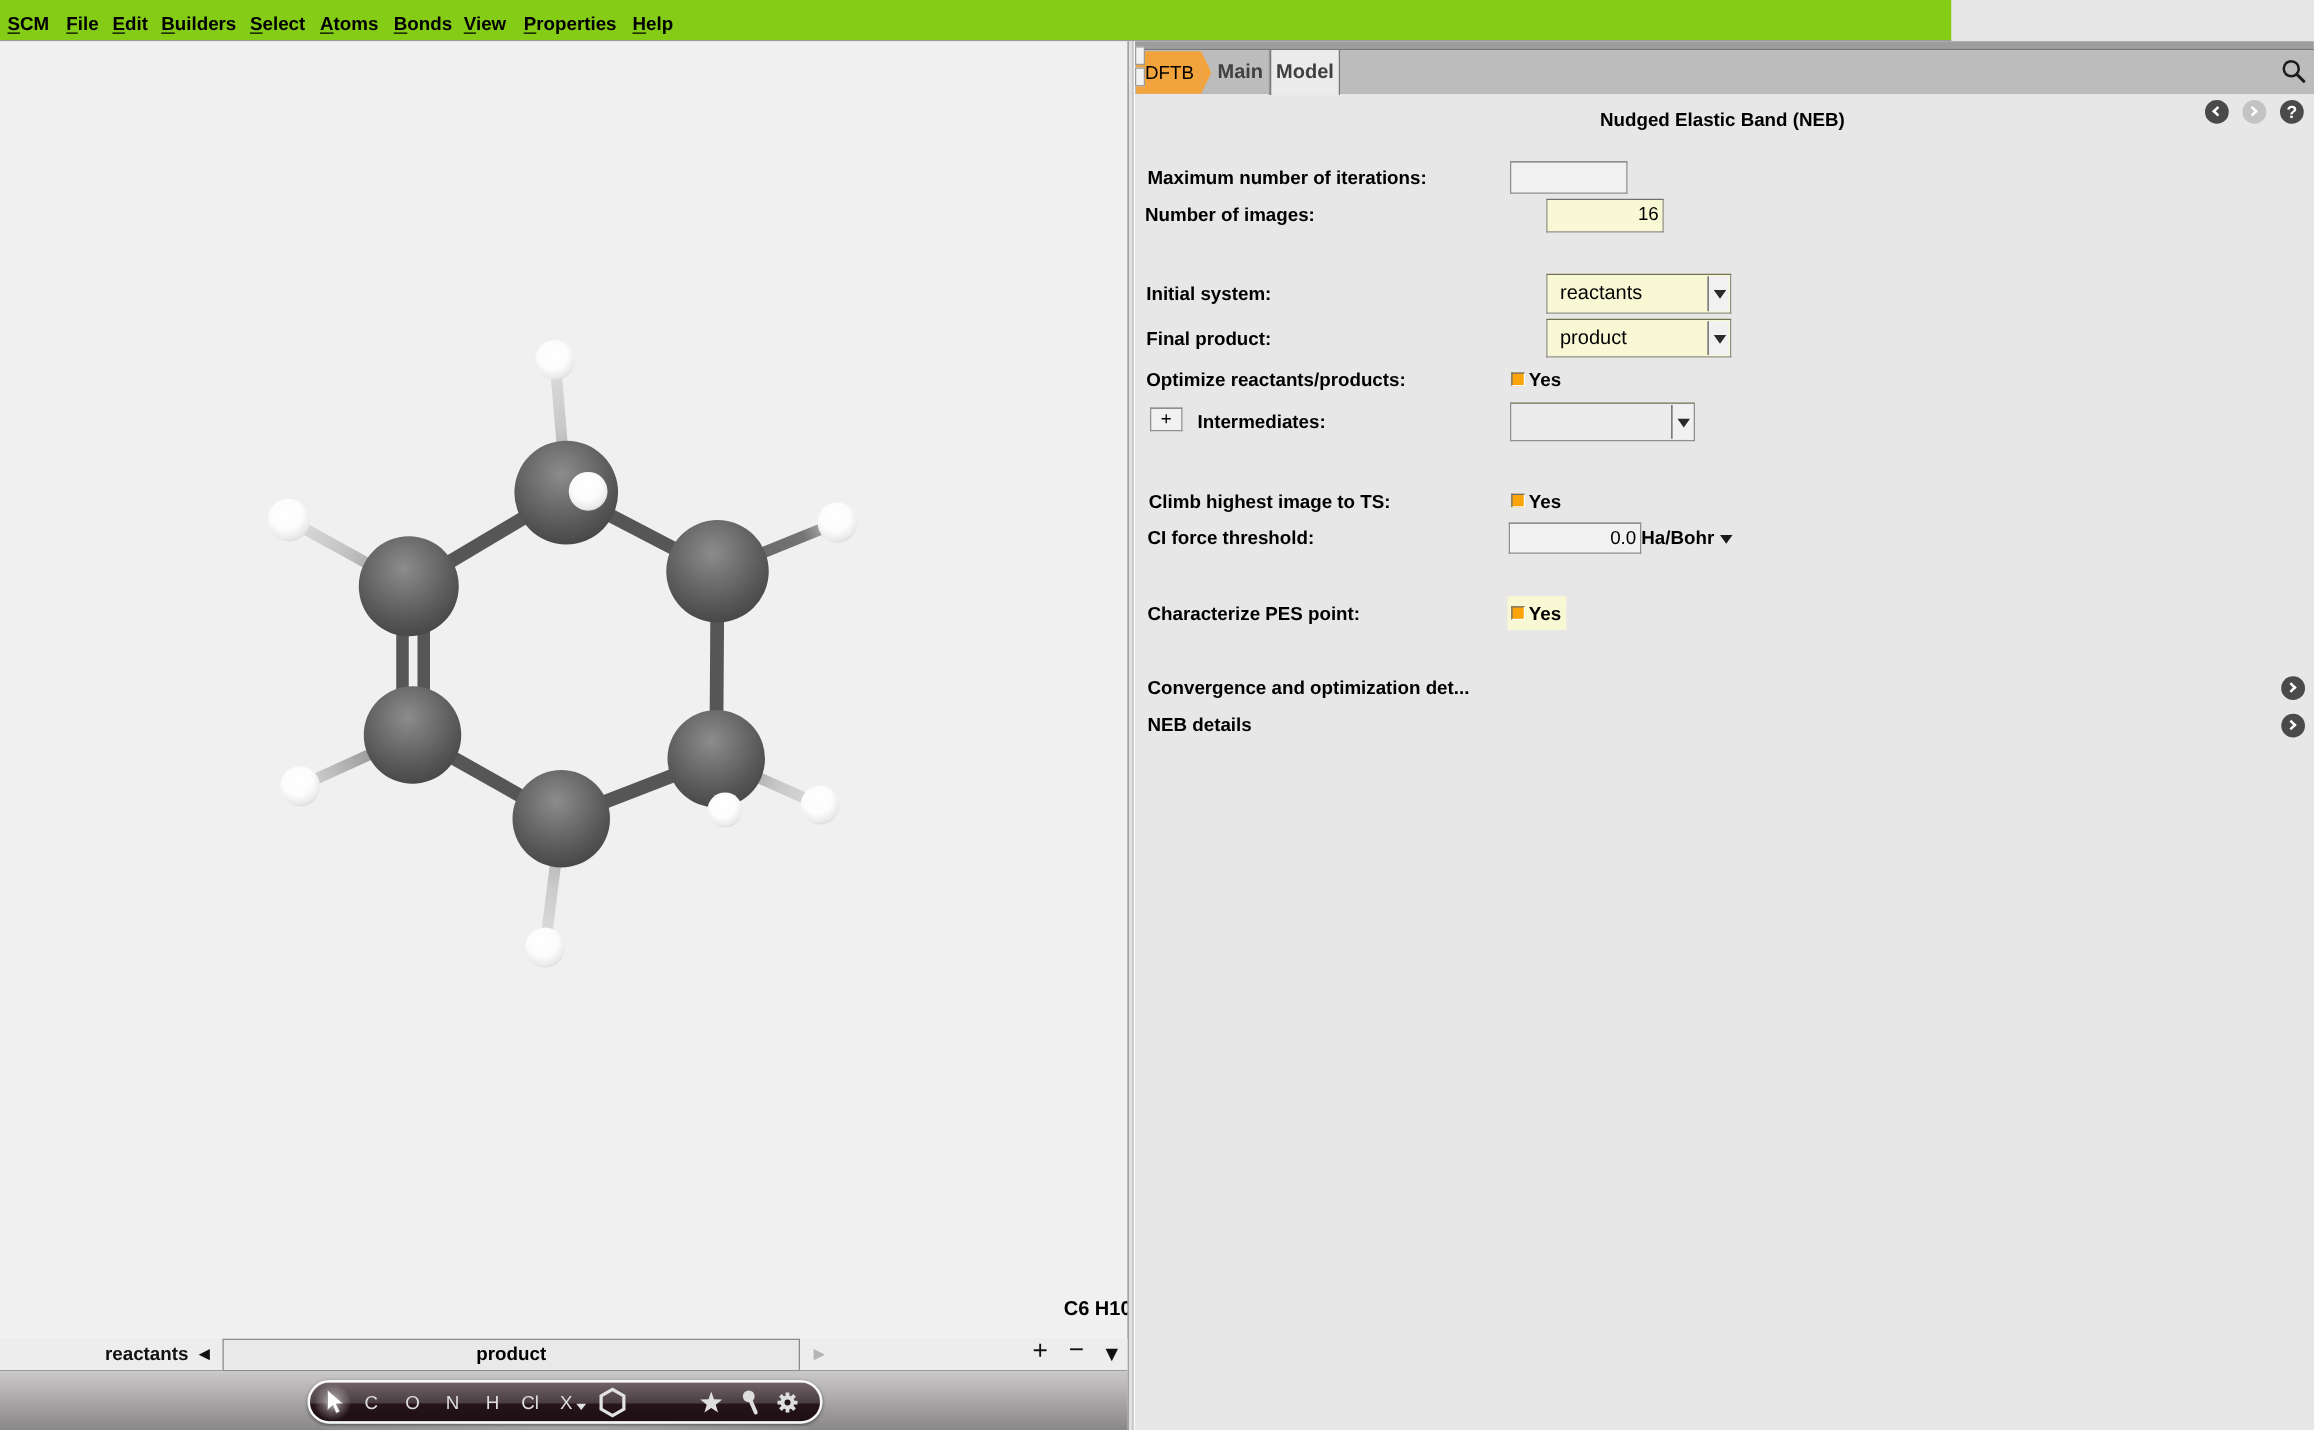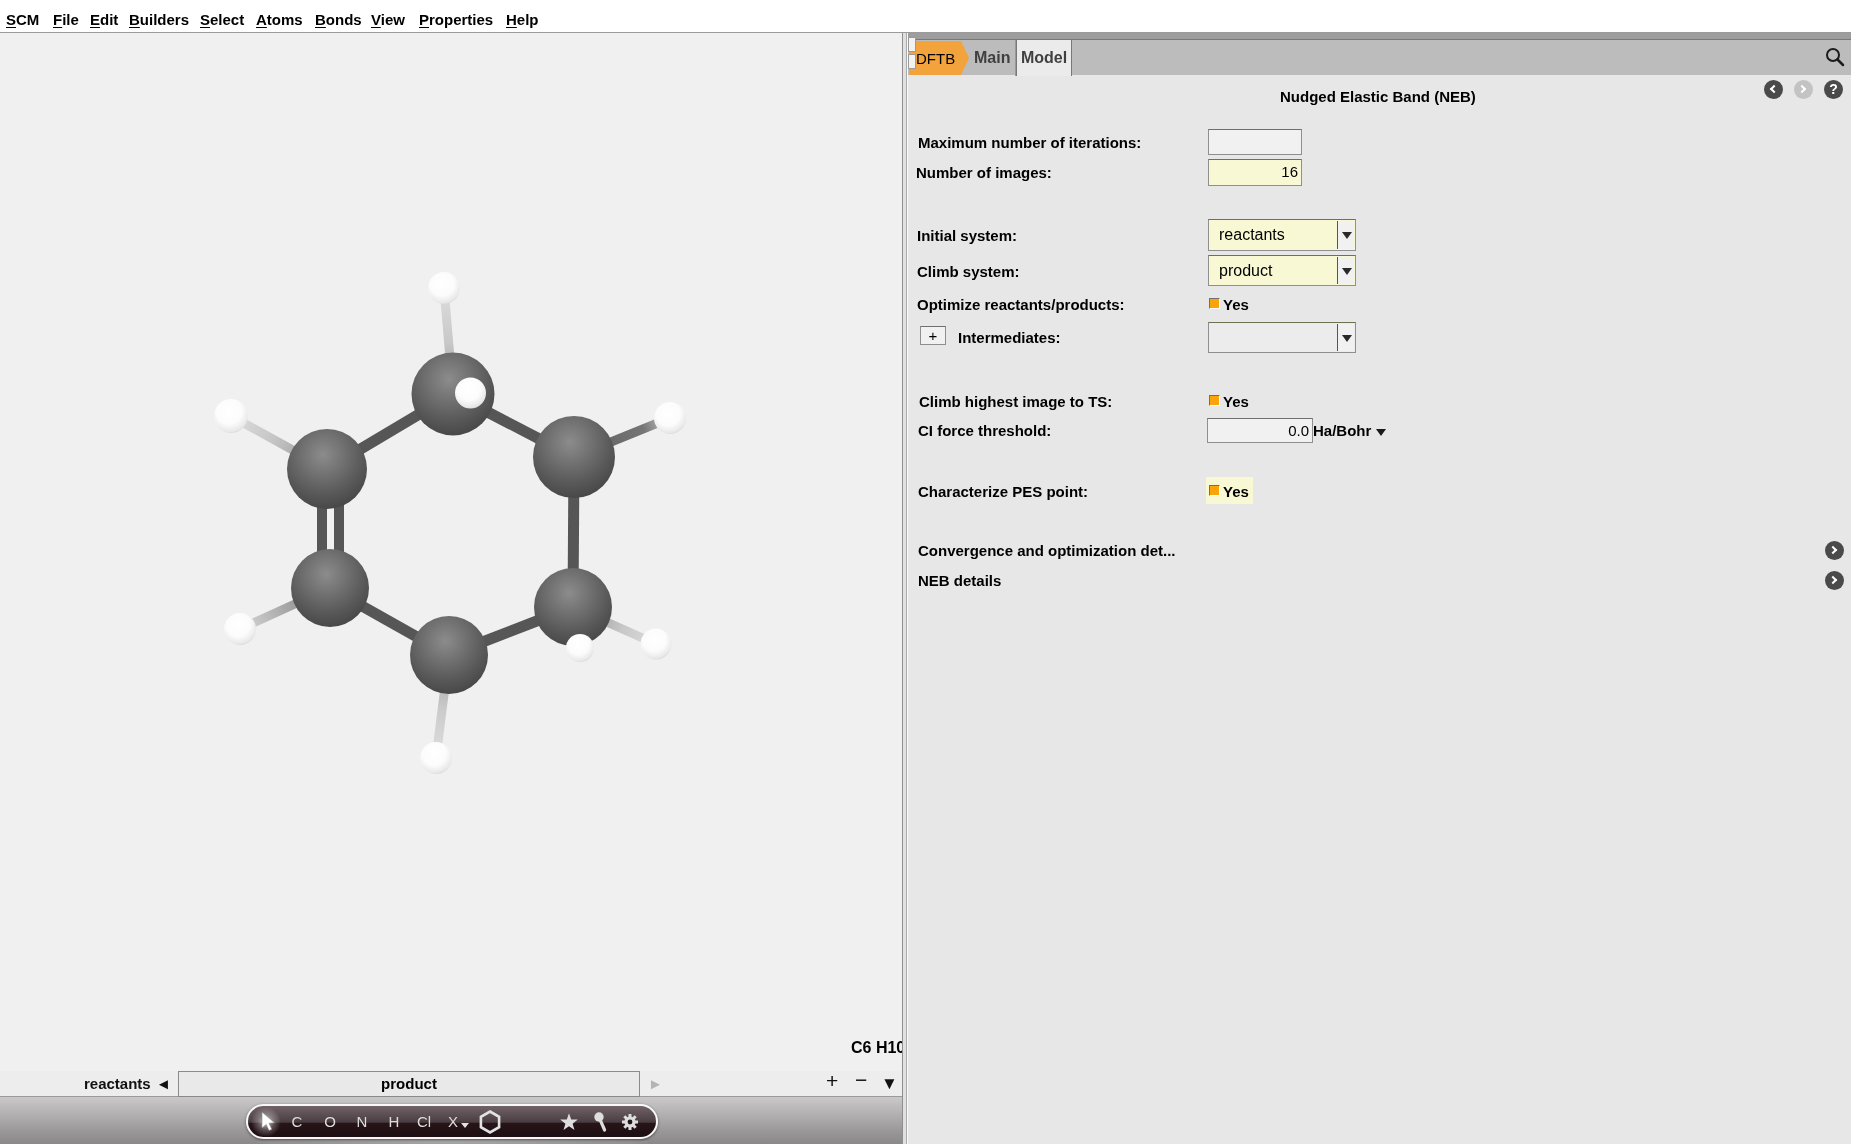--- a/index.html
+++ b/index.html
@@ -1,21 +1,21 @@
 <!DOCTYPE html>
 <html><head>
 <meta charset="utf-8">
 <style>
   * { margin:0; padding:0; box-sizing:border-box; }
   html,body { width:1851px; height:1144px; overflow:hidden; }
   body { font-family:"Liberation Sans", sans-serif; position:relative; background:#e7e7e7; }
 
   
-  #menubar { position:absolute; left:0; top:0; width:1851px; height:33px;
-    background:#ffffff; border-bottom:1px solid #9b9b9b; }
+  #menubar { position:absolute; left:0; top:0; width:1561px; height:33px;
+    background:#84cc16; border-bottom:1px solid #9b9b9b; }
   #menubar span { position:absolute; top:11px; font-size:15px; font-weight:bold; color:#000; }
   #menubar u { text-decoration:underline; text-underline-offset:2px; text-decoration-thickness:1px; }
 
   
   #viewport { position:absolute; left:0; top:33px; width:902px; height:1038px; background:#f0f0f0; }
   #formula { position:absolute; left:851px; top:1039px; font-size:16px; font-weight:bold; color:#000; }
   #vsash { position:absolute; left:902px; top:33px; width:5px; height:1111px; background:#e0e0e0;
     border-left:1px solid #8f8f8f; border-right:1px solid #aaa; }
 
   
@@ -44,21 +44,21 @@
   #tabmain { left:53px; width:55px; padding-left:13px; border-right:1px solid #989898; }
   #tabrest { left:165px; width:243px; border-left:1px solid #787878; border-right:1px solid #8a8a8a; padding-left:5px; }
   #tabrest b { margin-right:11px; }
 
   
   .flabel { position:absolute; font-size:15px; line-height:17px; font-weight:bold; color:#000; }
   .finput { position:absolute; border:1px solid #8f8f8f; border-top-color:#6f6f6f; font-size:15px;
     text-align:right; padding:3px 3px 0 0; }
   .white { background:#f1f1f1; }
   .combo.white { background:#ececec; }
-  .yellow { background:#f9f8d4; }
+  .yellow { background:#f9f8d4;margin-left:29px; }
   .combo { position:absolute; border:1px solid #8f8f8f; border-top-color:#707052; }
   .combo .txt { position:absolute; left:10px; top:6px; font-size:16px; color:#000; }
   .combo .arr { position:absolute; right:1px; top:1px; bottom:1px; width:17px; background:#f1f1f1;
     border-left:1px solid #555; }
   .combo .arr:after { content:""; position:absolute; left:4px; top:11px; width:0; height:0;
     border-left:5px solid transparent; border-right:5px solid transparent; border-top:7px solid #2a2a2a; }
   .chk { position:absolute; width:11px; height:11px; background:#fba40a;
     border-top:1.5px solid #6f6f6f; border-left:1.5px solid #6f6f6f;
     border-right:1px solid #fff; border-bottom:1px solid #fff; }
   .yes { position:absolute; font-size:15px; font-weight:bold; }
@@ -259,21 +259,21 @@
 
   <div class="flabel" style="left:8px;top:131px;">Number of images:</div>
   <div class="finput yellow" style="left:300px;top:126px;width:94px;height:27px;">16</div>
 
   <div class="flabel" style="left:9px;top:194px;">Initial system:</div>
   <div class="combo yellow" style="left:300px;top:186px;width:148px;height:32px;">
       <span class="txt">reactants</span>
       <span class="arr"></span>
     </div>
 
-  <div class="flabel" style="left:9px;top:230px;">Climb system:</div>
+  <div class="flabel" style="left:9px;top:230px;">Final product:</div>
   <div class="combo yellow" style="left:300px;top:222px;width:148px;height:31px;">
       <span class="txt">product</span>
       <span class="arr"></span>
     </div>
 
   <div class="flabel" style="left:9px;top:263px;">Optimize reactants/products:</div>
   <div class="chk" style="left:301px;top:265px;"></div>
   <div class="yes" style="left:315px;top:263px;">Yes</div>
 
   <div class="flabel" style="left:50px;top:296px;">Intermediates:</div>

